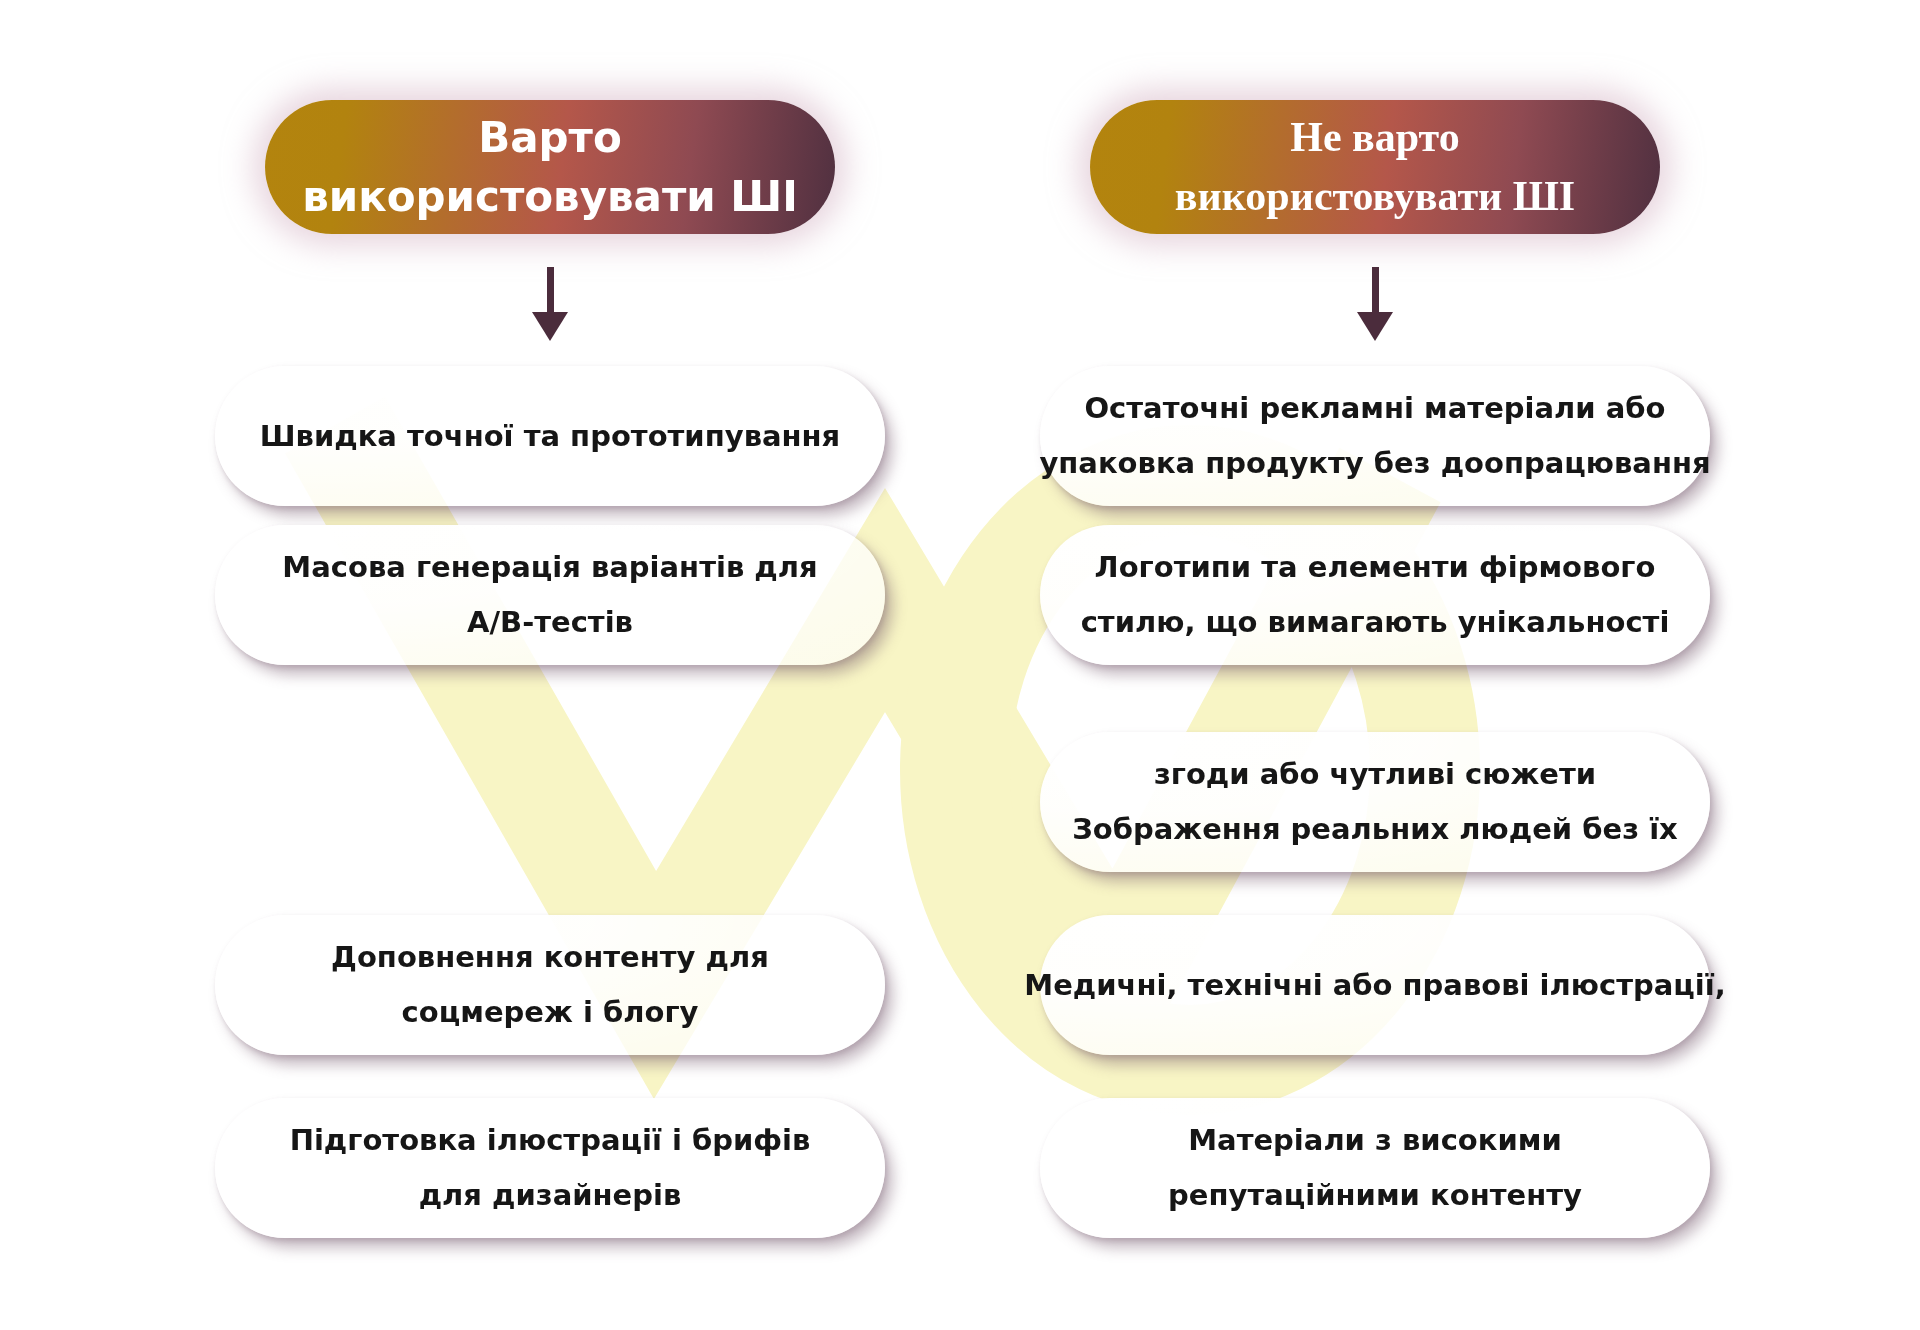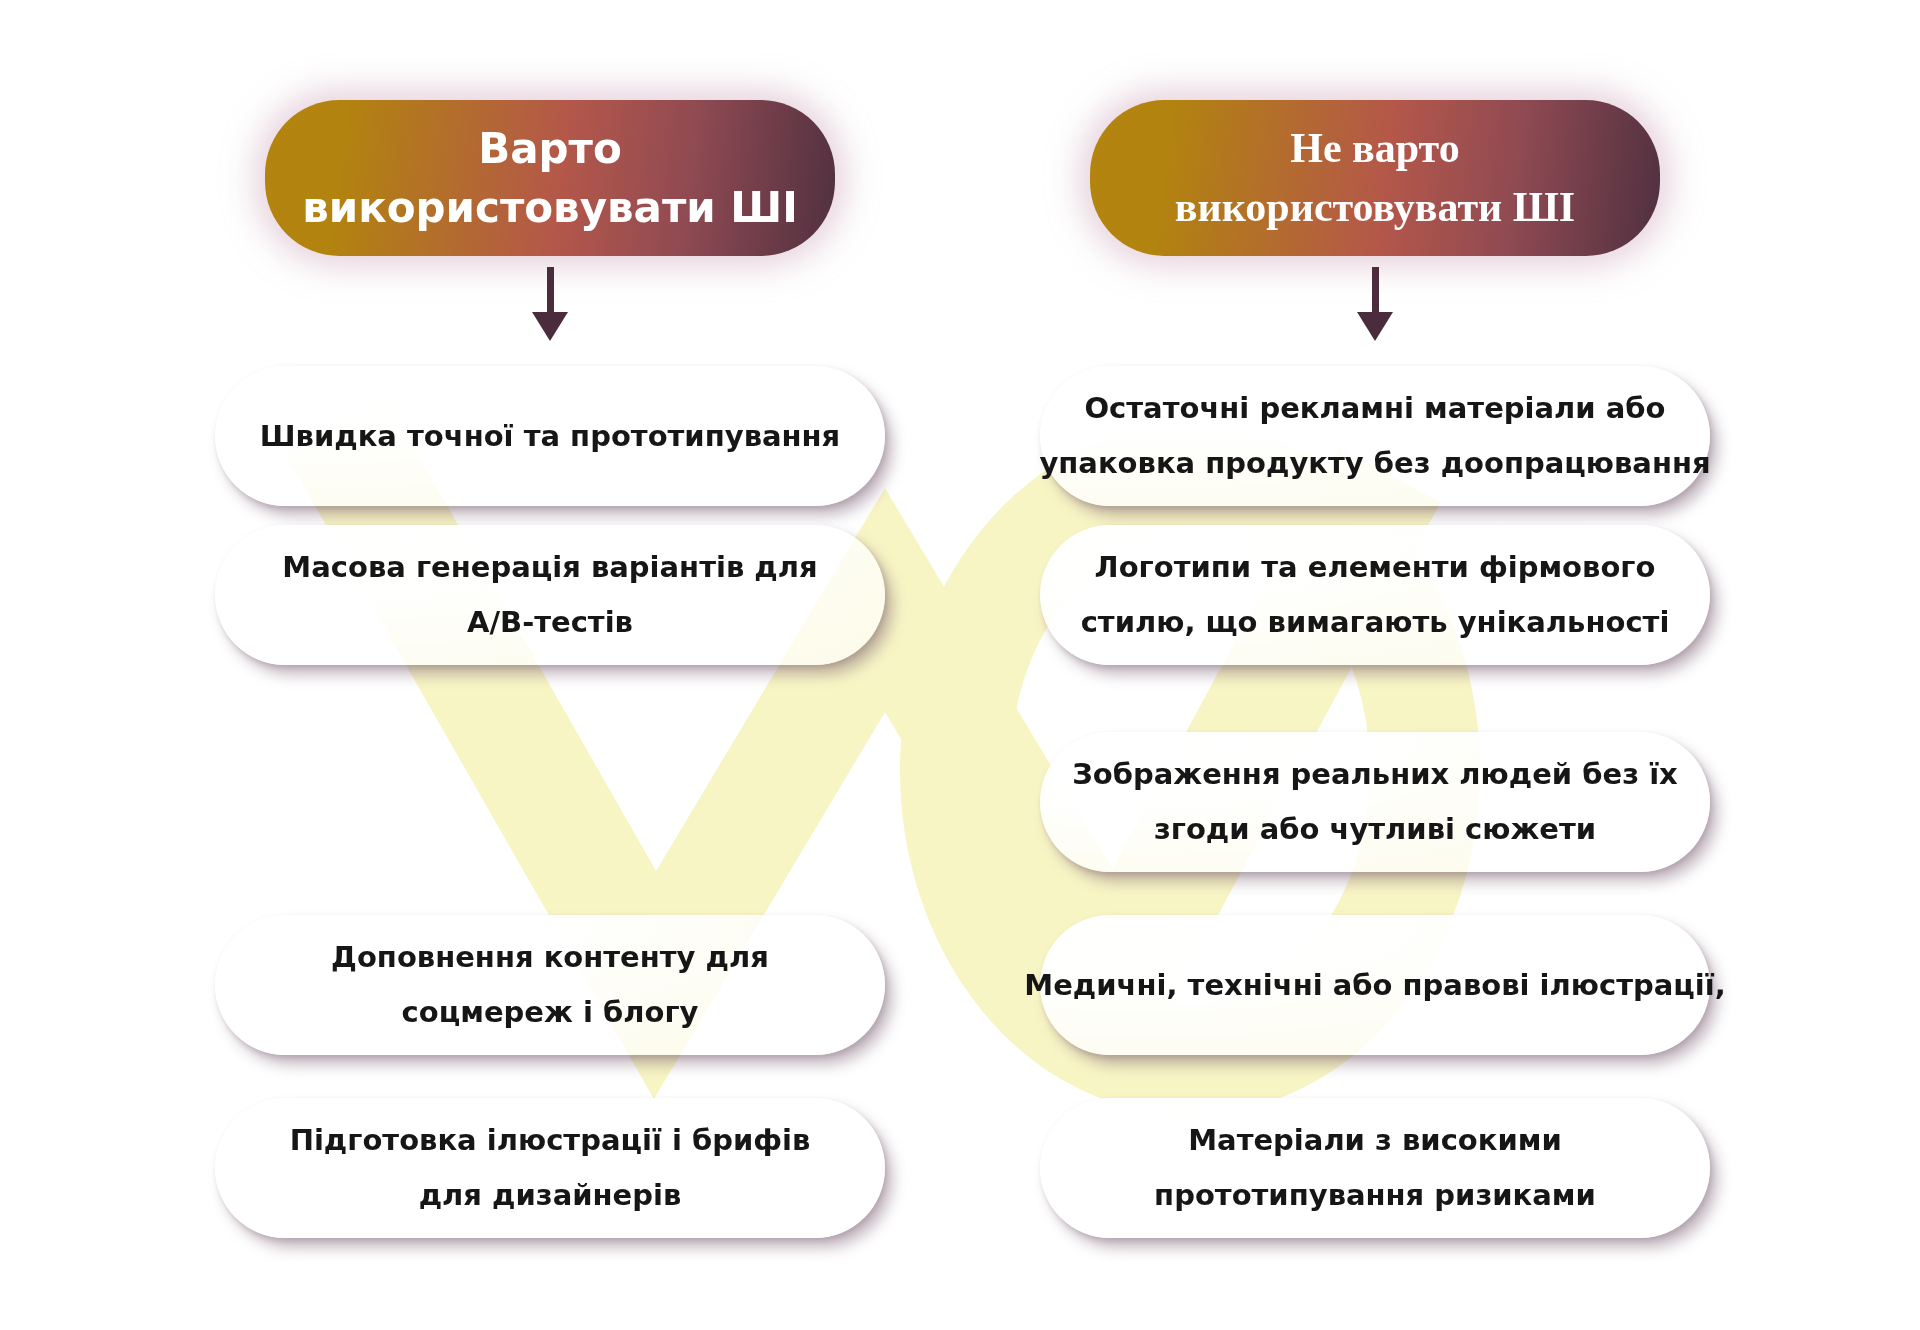--- a/index.html
+++ b/index.html
@@ -9,21 +9,21 @@
     position:relative;overflow:hidden;
     font-family:"DejaVu Sans","Liberation Sans",sans-serif;
   }
   .watermark{position:absolute;left:0;top:0;z-index:0;}
   
   .col{position:absolute;top:0;width:670px;height:1330px;z-index:1;}
   .col-left{left:215px;}
   .col-right{left:1040px;}
   
   .header{
-    position:absolute;top:100px;width:570px;height:156px;z-index:2;
+    position:absolute;top:100px;width:570px;height:134px;z-index:2;
     border-radius:74px;
     background:linear-gradient(97deg,#b3840e 0%,#b2830f 14%,#b4574a 52%,#8f4a52 74%,#503040 100%);
     box-shadow:0 0 30px 12px rgba(209,174,192,0.50);
     display:flex;flex-direction:column;justify-content:center;align-items:center;
     text-align:center;color:#ffffff;font-weight:bold;font-size:42px;
   }
   .header-left{left:265px;}
   .header-right{left:1090px;font-family:Liberation Serif, serif;}
   .header .line{display:block;line-height:59px;white-space:nowrap;}
   
@@ -105,23 +105,23 @@
 <div class="col col-right">
   <div class="item i1">
     <span class="line">Остаточні рекламні матеріали або</span>
     <span class="line">упаковка продукту без доопрацювання</span>
   </div>
   <div class="item i2">
     <span class="line">Логотипи та елементи фірмового</span>
     <span class="line">стилю, що вимагають унікальності</span>
   </div>
   <div class="item i3">
+    <span class="line">згоди або чутливі сюжети</span>
     <span class="line">Зображення реальних людей без їх</span>
-    <span class="line">згоди або чутливі сюжети</span>
   </div>
   <div class="item i4">
     <span class="line">Медичні, технічні або правові ілюстрації,</span>
   </div>
   <div class="item i5">
     <span class="line">Матеріали з високими</span>
-    <span class="line">прототипування ризиками</span>
+    <span class="line">репутаційними контенту</span>
   </div>
 </div>
 
 </body></html>

